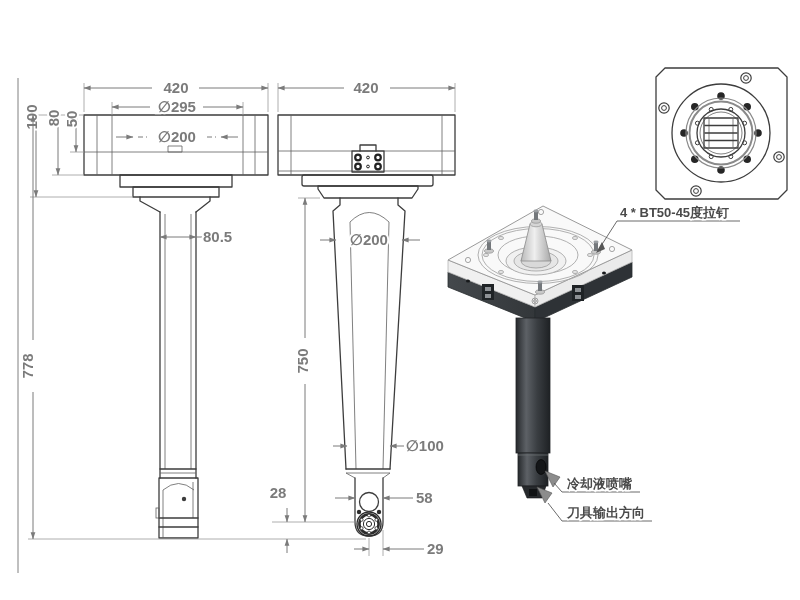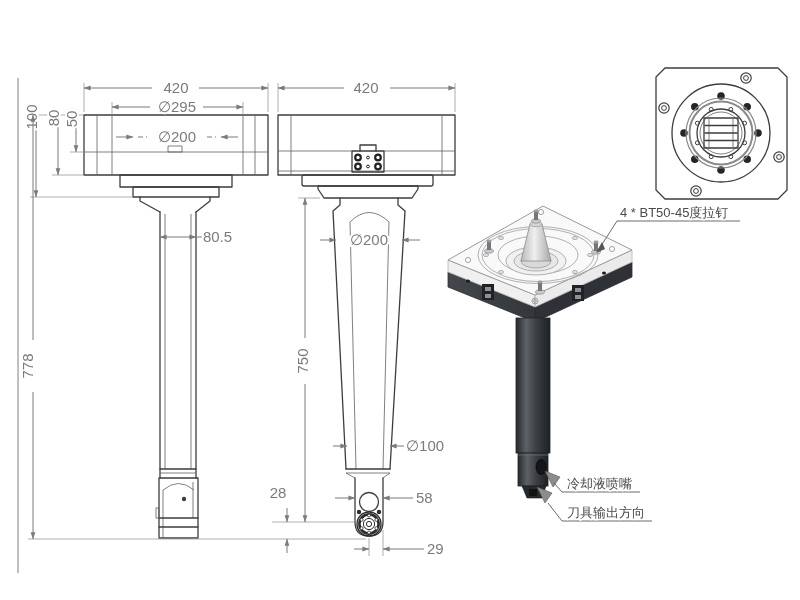--- a/index.html
+++ b/index.html
@@ -1,16 +1,16 @@
 <!DOCTYPE html>
 <html><head>
 <meta charset="utf-8">
 <style>
   html,body{margin:0;padding:0;background:#ffffff;}
-  .stage{width:800px;height:600px;position:relative;background:#fff;overflow:hidden;}
+  .stage{width:800px;height:600px;position:relative;background:#fff;overflow:hidden;font-weight:bold;}
   svg{display:block;}
   .g1{stroke:#3d3d3d;stroke-width:1.3;fill:none;stroke-linecap:round;stroke-linejoin:round;}
   .g2{stroke:#5f5f5f;stroke-width:0.8;fill:none;}
   .ext{stroke:#9a9a9a;stroke-width:0.8;fill:none;}
   .dim{stroke:#7b7b7b;stroke-width:1;fill:none;}
   .dimtxt{font-family:"Liberation Sans","DejaVu Sans",sans-serif;font-size:15px;fill:#7b7b7b;
           paint-order:stroke fill;stroke:#ffffff;stroke-width:4px;}
   .lbltxt{font-family:"Liberation Sans","DejaVu Sans",sans-serif;font-size:13px;fill:#4a4a4a;
           paint-order:stroke fill;stroke:#ffffff;stroke-width:3px;}
   .leader{stroke:#5a5a5a;stroke-width:0.9;fill:none;}

